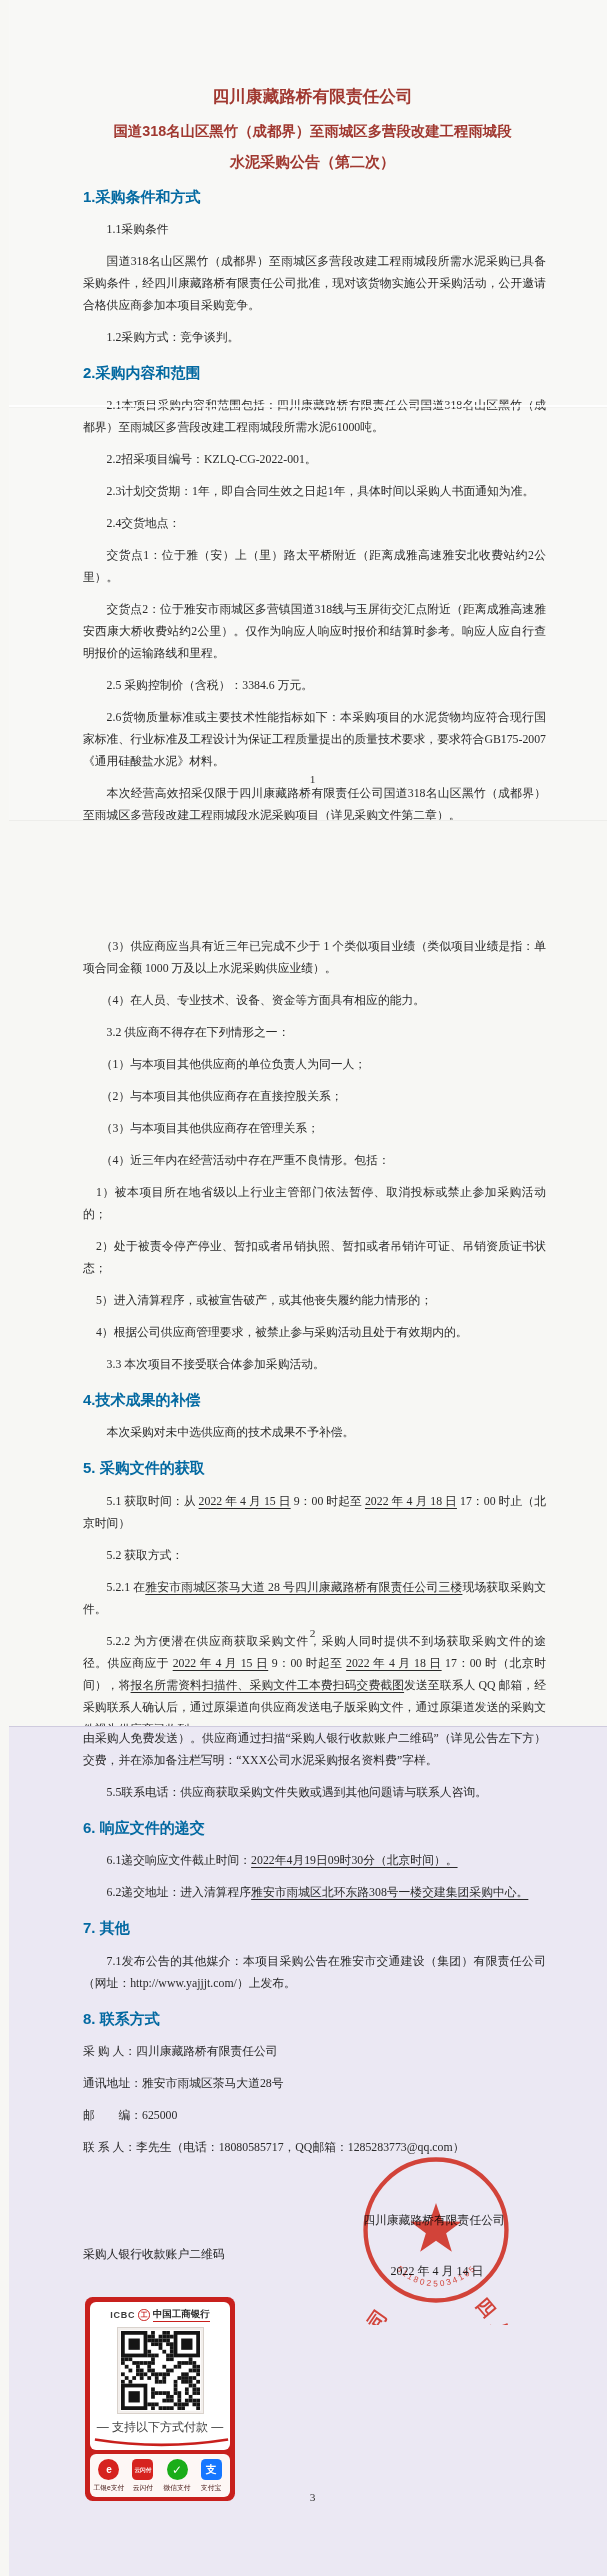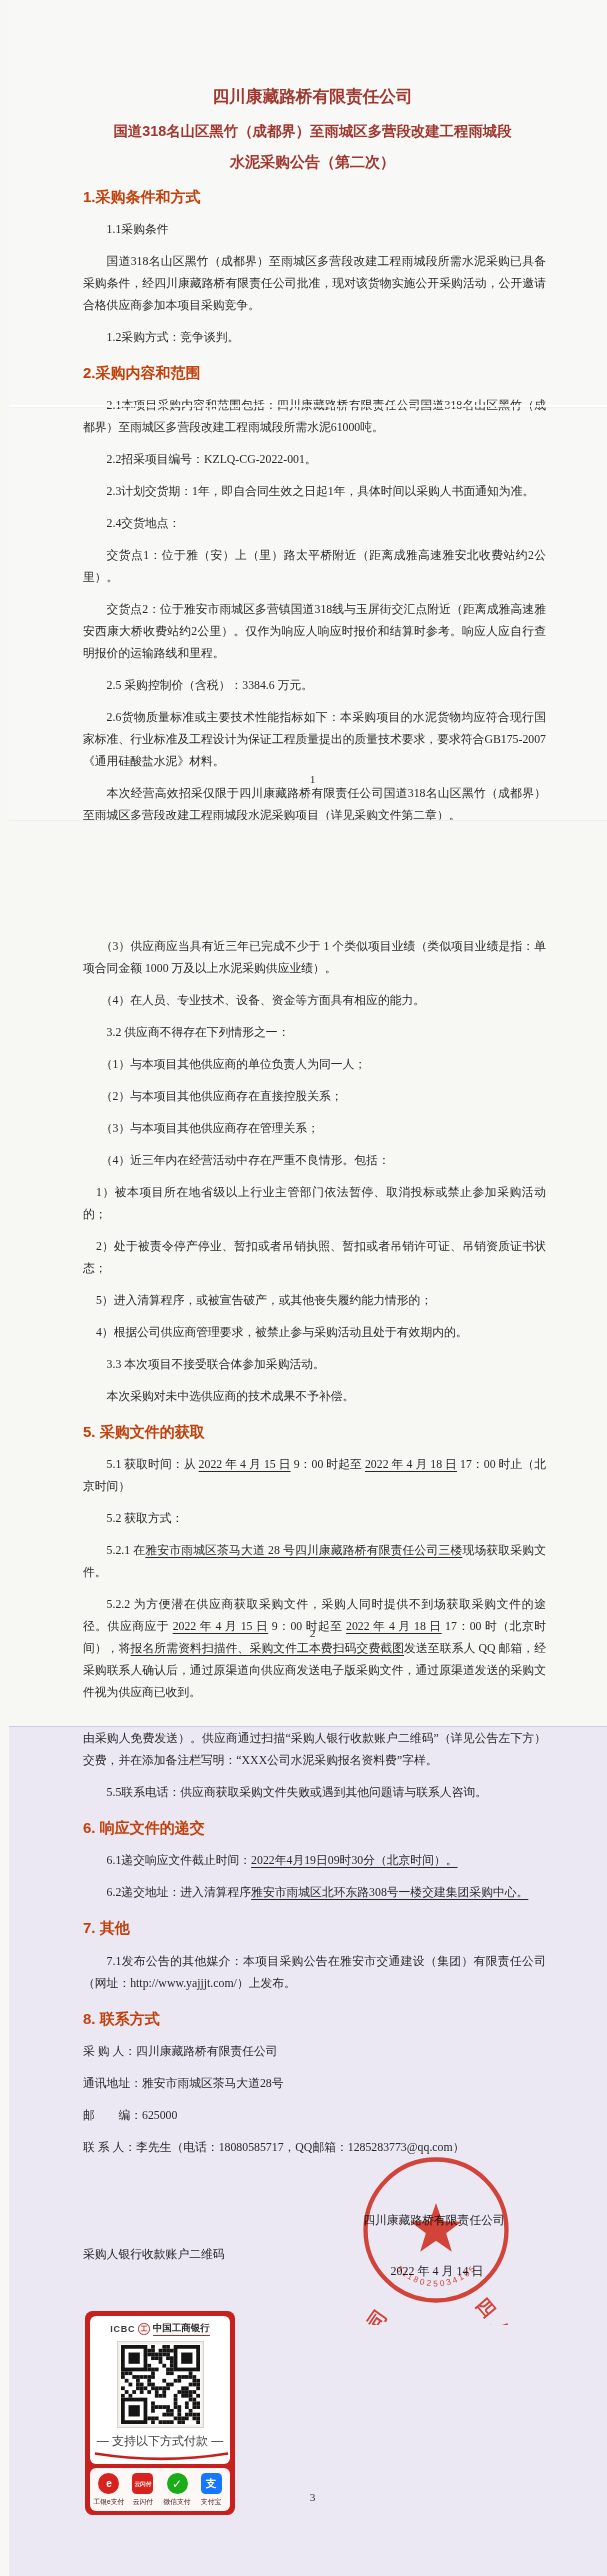--- a/index.html
+++ b/index.html
@@ -10,21 +10,21 @@
     color:#2a2a2a;
   }
   .page{position:relative;width:607px;overflow:hidden;margin-left:9px;}
   #page1{height:820px;background:#f8f8f6;}
   #page2{height:905px;background:#f7f7f4;border-top:0.8px solid rgba(0,0,0,0.04);}
   #page3{height:852px;background:#ebe8f3;border-top:0.8px solid rgba(110,100,150,0.22);}
   .content{padding:0 70px 0 74px;font-size:11.8px;line-height:22px;text-align:justify;}
   .blk{margin:0 0 10px;}
   .h1{
     font-family:"Liberation Sans","DejaVu Sans",sans-serif;
-    font-weight:bold;font-size:15px;color:#c2410c;
+    font-weight:bold;font-size:15px;color:#0369a1;
     margin:15px 0 11.4px;line-height:20px;text-indent:0;
   }
   .p{text-indent:2em;}
   .pl{text-indent:1.5em;}
   .pn{text-indent:1.1em;}
   .p0{text-indent:0;}
   .u{text-decoration:underline;text-underline-offset:3px;}
   
   .docHeader{padding-top:85px;text-align:center;font-family:"Liberation Sans","DejaVu Sans",sans-serif;}
   .hdr1{font-size:16.7px;font-weight:bold;color:#a03830;margin:0 0 13.7px;}
@@ -32,21 +32,21 @@
   .hdr3{font-size:15px;font-weight:bold;color:#a03830;margin:0 0 1.5px;}
   .pageNum{position:absolute;left:0;right:0;text-align:center;font-size:11.4px;color:#333;}
   #pn1{top:773px;} #pn2{top:806px;} #pn3{top:764px;}
   .scanline{position:absolute;left:0;right:0;height:2.3px;background:rgba(255,255,255,0.85);box-shadow:0 0.8px 0 rgba(0,0,0,0.03);}
   
   .sealCompany{position:absolute;left:281px;top:486px;width:288px;text-align:center;font-size:11.8px;color:#1f1f1f;z-index:1;}
   .sealDate{position:absolute;left:318px;top:536px;width:220px;text-align:center;font-size:12px;color:#1f1f1f;z-index:1;}
   .seal{position:absolute;left:332px;top:408px;width:190px;height:190px;z-index:2;opacity:0.93;mix-blend-mode:multiply;}
   
   .qrLabel{position:absolute;left:74px;top:520px;font-size:11.8px;color:#1f1f1f;}
-  .card{position:absolute;left:76px;top:584px;width:150px;background:#c8201d;border-radius:7.6px;padding:4.6px;box-sizing:border-box;font-family:"Liberation Sans","DejaVu Sans",sans-serif;}
+  .card{position:absolute;left:76px;top:570px;width:150px;background:#c8201d;border-radius:7.6px;padding:4.6px;box-sizing:border-box;font-family:"Liberation Sans","DejaVu Sans",sans-serif;}
   .cardTop{background:#ffffff;border-radius:6px;padding:3.8px 3.8px 1.5px;}
   .bankRow{display:flex;align-items:center;justify-content:center;gap:3px;padding:2.3px 0 2.3px;}
   .icbcText{font-weight:bold;font-size:9px;color:#3a3a3a;letter-spacing:0.8px;}
   .icbcLogo{width:11.4px;height:11.4px;border:1.5px solid #c8201d;border-radius:50%;color:#c8201d;display:flex;align-items:center;justify-content:center;font-size:6.8px;font-weight:bold;box-sizing:border-box;}
   .bankCn{font-weight:bold;font-size:9.5px;color:#2b2b2b;border-bottom:1.5px solid #c8201d;padding-bottom:0.8px;}
   .qrWrap{margin:2.3px auto 1.5px;width:79px;height:79px;background:#fff;border:0.8px solid #d9d2cc;box-shadow:inset 0 0 0 2.3px #f3efec;padding:3px;box-sizing:content-box;}
   .payHint{text-align:center;font-size:12px;color:#444;padding:3px 0 2.3px;}
   .curve{display:block;margin:0 auto;}
   .cardBottom{background:#fdf7f5;border-radius:6px;margin-top:3.8px;padding:5.3px 2.3px 3.8px;}
   .iconsRow{display:flex;justify-content:space-around;align-items:center;}
@@ -94,20 +94,21 @@
       <div class="blk p"><span>3.2 供应商不得存在下列情形之一：</span></div>
       <div class="blk pl"><span>（1）与本项目其他供应商的单位负责人为同一人；</span></div>
       <div class="blk pl"><span>（2）与本项目其他供应商存在直接控股关系；</span></div>
       <div class="blk pl"><span>（3）与本项目其他供应商存在管理关系；</span></div>
       <div class="blk pl"><span>（4）近三年内在经营活动中存在严重不良情形。包括：</span></div>
       <div class="blk pn"><span>1）被本项目所在地省级以上行业主管部门依法暂停、取消投标或禁止参加采购活动的；</span></div>
       <div class="blk pn"><span>2）处于被责令停产停业、暂扣或者吊销执照、暂扣或者吊销许可证、吊销资质证书状态；</span></div>
       <div class="blk pn"><span>5）进入清算程序，或被宣告破产，或其他丧失履约能力情形的；</span></div>
       <div class="blk pn"><span>4）根据公司供应商管理要求，被禁止参与采购活动且处于有效期内的。</span></div>
       <div class="blk p"><span>3.3 本次项目不接受联合体参加采购活动。</span></div>
+      <div class="blk h1"><span>4.技术成果的补偿</span></div>
       <div class="blk p"><span>本次采购对未中选供应商的技术成果不予补偿。</span></div>
       <div class="blk h1"><span>5. 采购文件的获取</span></div>
       <div class="blk p"><span>5.1 获取时间：从 </span><span class="u">2022 年 4 月 15 日</span><span> 9：00 时起至 </span><span class="u">2022 年 4 月 18 日</span><span> 17：00 时止（北京时间）</span></div>
       <div class="blk p"><span>5.2 获取方式：</span></div>
       <div class="blk p"><span>5.2.1 在</span><span class="u">雅安市雨城区茶马大道 28 号四川康藏路桥有限责任公司三楼</span><span>现场获取采购文件。</span></div>
       <div class="blk p"><span>5.2.2 为方便潜在供应商获取采购文件，采购人同时提供不到场获取采购文件的途径。供应商应于 </span><span class="u">2022 年 4 月 15 日</span><span> 9：00 时起至 </span><span class="u">2022 年 4 月 18 日</span><span> 17：00 时（北京时间），将</span><span class="u">报名所需资料扫描件、采购文件工本费扫码交费截图</span><span>发送至联系人 QQ 邮箱，经采购联系人确认后，通过原渠道向供应商发送电子版采购文件，通过原渠道发送的采购文件视为供应商已收到。</span></div>
     </div>
   <div class="pageNum" id="pn2">2</div>
 </div>
 

